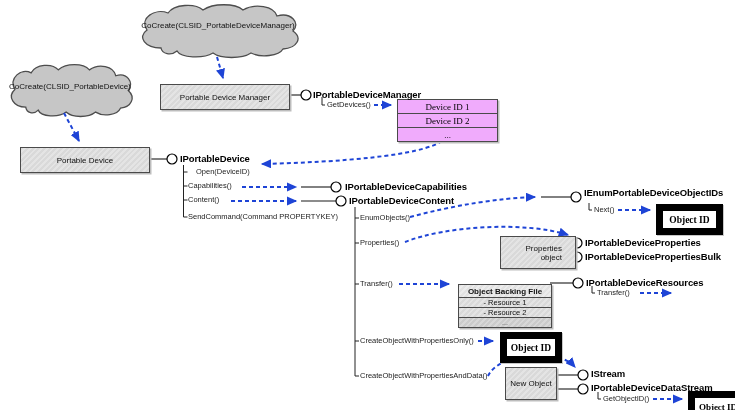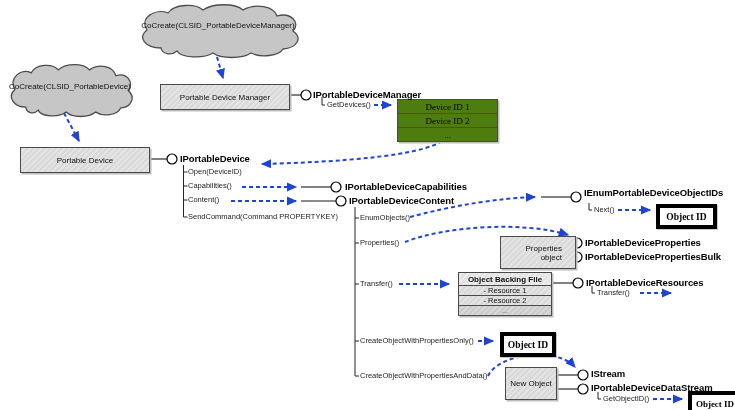--- a/index.html
+++ b/index.html
@@ -8,25 +8,25 @@
   svg.layer{position:absolute;left:0;top:0;}
   .lbl{position:absolute;font-size:7.5px;line-height:8px;white-space:nowrap;color:#1c1c1c;}
   .iface{position:absolute;font-weight:bold;font-size:9.5px;line-height:11px;
          white-space:nowrap;color:#000;letter-spacing:-0.1px;}
   .cloud-lbl{position:absolute;font-size:8px;line-height:9px;text-align:center;color:#111;}
   .gbox{position:absolute;border:1px solid #4a4a4a;
         background:repeating-linear-gradient(135deg,#d9d9d9 0 2px,#e4e4e4 2px 4px);
         box-shadow:1.5px 1.5px 0 #bdbdbd;
         display:flex;align-items:center;justify-content:center;text-align:right;
         font-size:8px;line-height:9px;color:#111;}
-  .wbox{position:absolute;border:4px solid #000000;background:#fff;
+  .wbox{position:absolute;border:7px solid #000000;background:#fff;
         display:flex;align-items:center;justify-content:center;
         font-family:"Liberation Serif",serif;font-size:9.5px;font-weight:600;
         box-shadow:1px 1px 0 #c8c8c8;color:#000;}
-  .list{position:absolute;border:1px solid #4a4a4a;background:#4d7c0f;
+  .list{position:absolute;border:1px solid #4a4a4a;background:#f0abfc;
         box-shadow:1.5px 1.5px 0 #bdbdbd;}
   .list .row{height:13px;border-bottom:1px solid #4a4a4a;display:flex;align-items:center;
         justify-content:center;font-family:"Liberation Serif",serif;font-size:9px;color:#000;}
   .list .row:last-child{border-bottom:none;}
   .bfile{position:absolute;border:1px solid #4a4a4a;box-shadow:1.5px 1.5px 0 #bdbdbd;}
   .bfile .hdr{height:12px;border-bottom:1px solid #4a4a4a;display:flex;align-items:center;
         justify-content:center;font-size:8px;font-weight:bold;
         background:repeating-linear-gradient(135deg,#e2e2e2 0 2px,#ececec 2px 4px);}
   .bfile .res{height:9px;border-bottom:1px solid #4a4a4a;display:flex;align-items:center;
         justify-content:center;font-size:7.5px;
@@ -115,21 +115,21 @@
   <div class="list" style="left:397px;top:99px;width:99px;">
     <div class="row">Device ID 1</div>
     <div class="row">Device ID 2</div>
     <div class="row">...</div>
   </div>
 
   <div class="wbox" style="left:656px;top:204px;width:53px;height:17px;">Object ID</div>
 
   <div class="gbox" style="left:500px;top:236px;width:48px;height:31px;padding:0 13px;">Properties object</div>
 
-  <div class="bfile" style="left:458px;top:272px;width:92px;">
+  <div class="bfile" style="left:458px;top:284px;width:92px;">
     <div class="hdr">Object Backing File</div>
     <div class="res">- Resource 1</div>
     <div class="res">- Resource 2</div>
     <div class="res">...</div>
   </div>
 
   <div class="wbox" style="left:500px;top:332px;width:48px;height:17px;">Object ID</div>
 
   <div class="gbox" style="left:505px;top:367px;width:50px;height:31px;">New Object</div>
 
@@ -140,21 +140,21 @@
   <div class="iface" style="left:345px;top:181px;">IPortableDeviceCapabilities</div>
   <div class="iface" style="left:349px;top:195px;">IPortableDeviceContent</div>
   <div class="iface" style="left:584px;top:187px;">IEnumPortableDeviceObjectIDs</div>
   <div class="iface" style="left:585px;top:237px;">IPortableDeviceProperties</div>
   <div class="iface" style="left:586px;top:277px;">IPortableDeviceResources</div>
   <div class="iface" style="left:585px;top:251px;">IPortableDevicePropertiesBulk</div>
   <div class="iface" style="left:591px;top:368px;">IStream</div>
   <div class="iface" style="left:591px;top:382px;">IPortableDeviceDataStream</div>
 
   <div class="lbl" style="left:327px;top:101px;">GetDevices()</div>
-  <div class="lbl" style="left:188px;top:168px;">Open(DeviceID)</div>
+  <div class="lbl" style="left:196px;top:168px;">Open(DeviceID)</div>
   <div class="lbl" style="left:188px;top:182px;">Capabilities()</div>
   <div class="lbl" style="left:188px;top:196px;">Content()</div>
   <div class="lbl" style="left:188px;top:213px;">SendCommand(Command PROPERTYKEY)</div>
   <div class="lbl" style="left:360px;top:214px;">EnumObjects()</div>
   <div class="lbl" style="left:360px;top:239px;">Properties()</div>
   <div class="lbl" style="left:360px;top:280px;">Transfer()</div>
   <div class="lbl" style="left:360px;top:337px;">CreateObjectWithPropertiesOnly()</div>
   <div class="lbl" style="left:360px;top:372px;">CreateObjectWithPropertiesAndData()</div>
   <div class="lbl" style="left:594px;top:206px;">Next()</div>
   <div class="lbl" style="left:597px;top:289px;">Transfer()</div>

